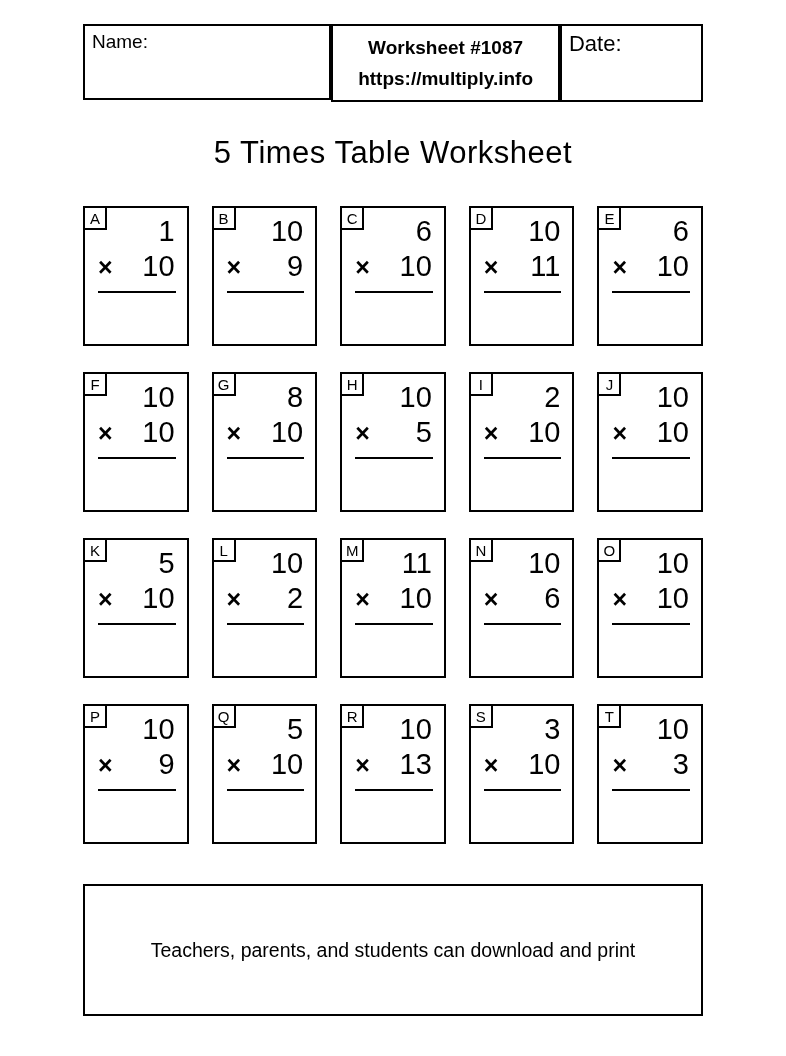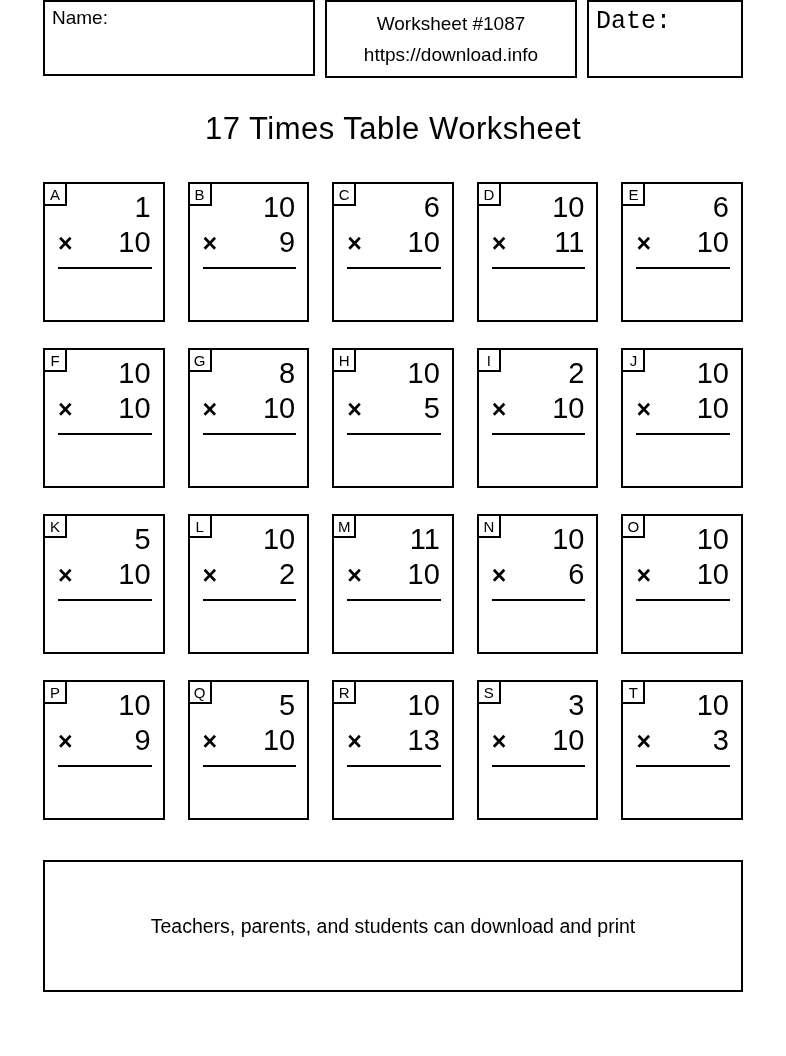--- a/index.html
+++ b/index.html
@@ -2,32 +2,32 @@
 <html><head>
 <meta charset="utf-8">
 <style>
   html, body { margin: 0; padding: 0; }
   body {
     width: 786px; height: 1056px;
     background: #ffffff; color: #000000;
     font-family: "Liberation Sans", sans-serif;
     overflow: hidden;
   }
-  .page { width: 700px; margin: 0 auto; position: relative; }
+  .page { width: 620px; margin: 0 auto; padding-top: 24px; position: relative; }
 
   
   .top-row { display: flex; justify-content: space-between; }
   .hbox { border: 2px solid #000; box-sizing: border-box; background: #fff; }
   .name-box { width: 272px; height: 76px; padding: 5px 7px; font-size: 19px; }
   .info-box {
     width: 252px; height: 78px;
     display: flex; flex-direction: column; justify-content: center; 
-    font-size: 19px; line-height: 31px; text-align: center;
-  }
-  .date-box { width: 156px; height: 78px; padding: 5px 7px; font-size: 25px; font-family: Liberation Mono, monospace; }
+    font-size: 19px; line-height: 31px; text-align: center; font-weight: bold;
+  }
+  .date-box { width: 156px; height: 78px; padding: 5px 7px; font-size: 22px; }
 
   
   h1.title {
     margin: 33px 0 35px 0;
     font-size: 31px; font-weight: 400;
     text-align: center; letter-spacing: 0.5px;
   }
 
   
   .grid {
@@ -79,28 +79,28 @@
 <body>
 
 <div class="page">
 
   <div class="top-row">
     <div class="hbox name-box">
       <span>Name:</span>
     </div>
     <div class="hbox info-box">
       <div>Worksheet #1087</div>
-      <div>https://download.info</div>
+      <div>https://multiply.info</div>
     </div>
     <div class="hbox date-box">
       <span>Date:</span>
     </div>
   </div>
 
-  <h1 class="title">17 Times Table Worksheet</h1>
+  <h1 class="title">5 Times Table Worksheet</h1>
 
   <div class="grid" id="grid">
     <div class="cell">
       <div class="cell-label">A</div>
       <div class="top-operand">1</div>
       <div class="row2">
         <span class="op">×</span>
         <span class="bottom-operand">10</span>
       </div>
       <div class="rule"></div>

